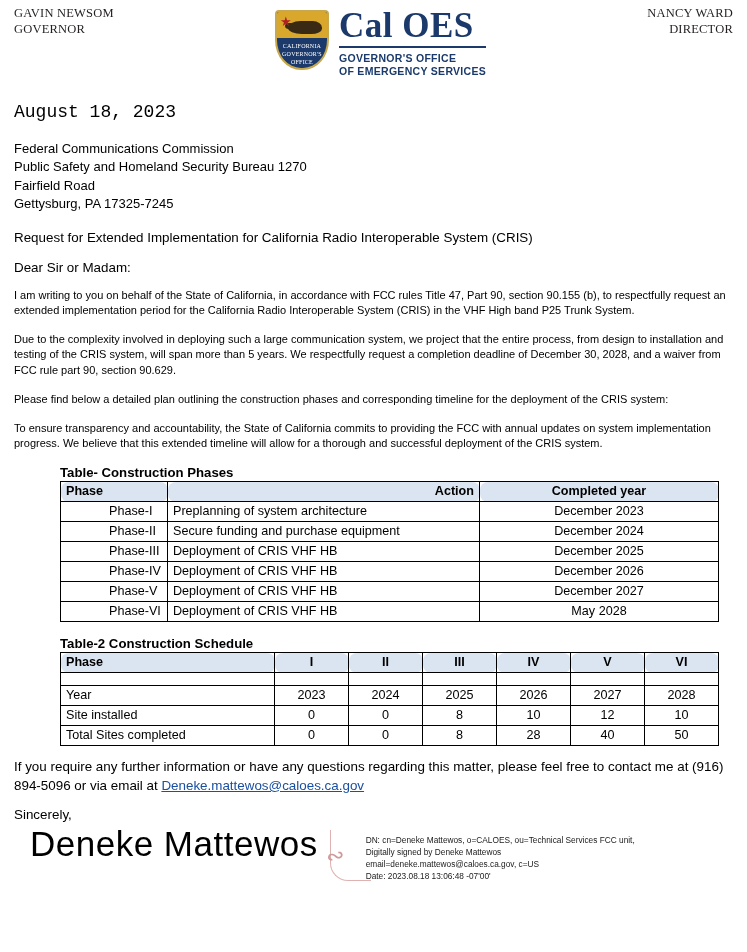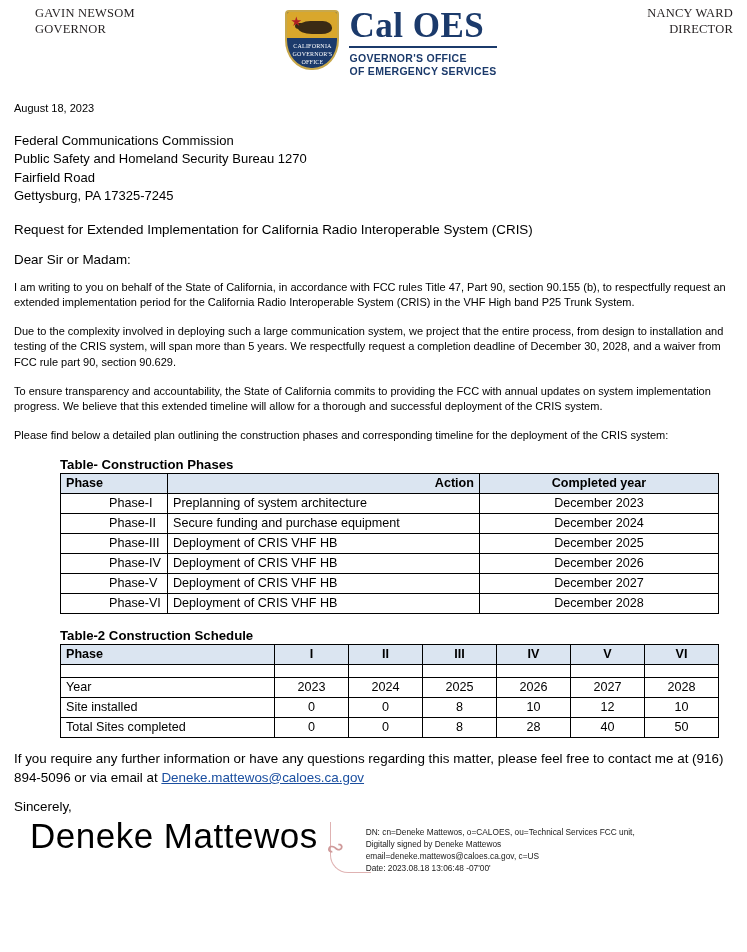--- a/index.html
+++ b/index.html
@@ -25,21 +25,20 @@
   }
 
   
   .letterhead {
     display: flex;
     align-items: flex-start;
     justify-content: space-between;
     padding: 6px 14px 0 14px;
     box-sizing: border-box;
     height: 92px;
-    margin-left: 21px;
   }
   .lh-left, .lh-right {
     font-family: "Liberation Serif", serif;
     font-size: 12.5px;
     line-height: 1.25;
     color: #231f20;
     letter-spacing: .2px;
     white-space: nowrap;
   }
   .lh-right { text-align: right; }
@@ -139,21 +138,22 @@
     margin: 3px 0 3px 0;
   }
 
   
   .content {
     padding: 0 14px;
     box-sizing: border-box;
   }
   .date {
     margin: 10px 0 18px 0;
-    font-size: 11px;
+    font-size: 18px;
+    font-family: Liberation Mono, monospace;
   }
   .addr {
     line-height: 1.42;
     font-size: 13px;
     margin-bottom: 16px;
   }
   .subject {
     font-size: 13.4px;
     margin-bottom: 15px;
   }
@@ -183,20 +183,21 @@
     font-size: 12.6px;
   }
   table td, table th {
     border: 1px solid #000000;
     padding: 1px 5px;
     line-height: 1.35;
   }
   table th {
     background: #dbe5f1;
     font-weight: bold;
+    border-radius: 8px;
   }
   .t1 th.c1 { text-align: left; width: 96px; }
   .t1 th.c2 { text-align: right; }
   .t1 th.c3 { text-align: center; width: 228px; }
   .t1 td.c1 { text-align: left; padding-left: 48px; }
   .t1 td.c2 { text-align: left; }
   .t1 td.c3 { text-align: center; }
 
   .t2 { margin-top: 0; }
   .t2 th.ph { text-align: left; }
@@ -313,22 +314,22 @@
       <div>Fairfield Road</div>
       <div>Gettysburg, PA  17325-7245</div>
     </div>
 
     <div class="subject">Request for Extended Implementation for California Radio Interoperable System (CRIS)</div>
 
     <div class="salutation">Dear Sir or Madam:</div>
 
     <p class="para">I am writing to you on behalf of the State of California, in accordance with FCC rules Title 47, Part 90, section 90.155 (b), to respectfully request an extended implementation period for the California Radio Interoperable System (CRIS) in the VHF High band P25 Trunk System.</p>
     <p class="para">Due to the complexity involved in deploying such a large communication system, we project that the entire process, from design to installation and testing of the CRIS system, will span more than 5 years. We respectfully request a completion deadline of December 30, 2028, and a waiver from FCC rule part 90, section 90.629.</p>
+    <p class="para">Please find below a detailed plan outlining the construction phases and corresponding timeline for the deployment of the CRIS system:</p>
     <p class="para">To ensure transparency and accountability, the State of California commits to providing the FCC with annual updates on system implementation progress. We believe that this extended timeline will allow for a thorough and successful deployment of the CRIS system.</p>
-    <p class="para">Please find below a detailed plan outlining the construction phases and corresponding timeline for the deployment of the CRIS system:</p>
 
     <div class="tbl-wrap">
       <div class="tbl-title">Table- Construction Phases</div>
       <table class="t1">
         <thead>
           <tr>
             <th class="c1">Phase</th>
             <th class="c2">Action</th>
             <th class="c3">Completed year</th>
           </tr>
@@ -355,21 +356,21 @@
             <td class="c3">December 2026</td>
           </tr>
           <tr>
             <td class="c1">Phase-V</td>
             <td class="c2">Deployment of CRIS VHF HB</td>
             <td class="c3">December 2027</td>
           </tr>
           <tr>
             <td class="c1">Phase-VI</td>
             <td class="c2">Deployment of CRIS VHF HB</td>
-            <td class="c3">December 2028</td>
+            <td class="c3">May 2028</td>
           </tr>
         </tbody>
       </table>
     </div>
 
     <div class="tbl2-gap"></div>
 
     <div class="tbl-wrap">
       <div class="tbl-title">Table-2 Construction Schedule</div>
       <table class="t2">

